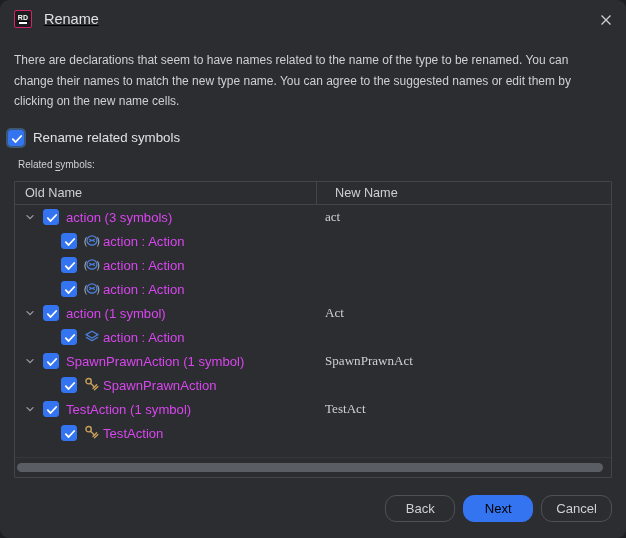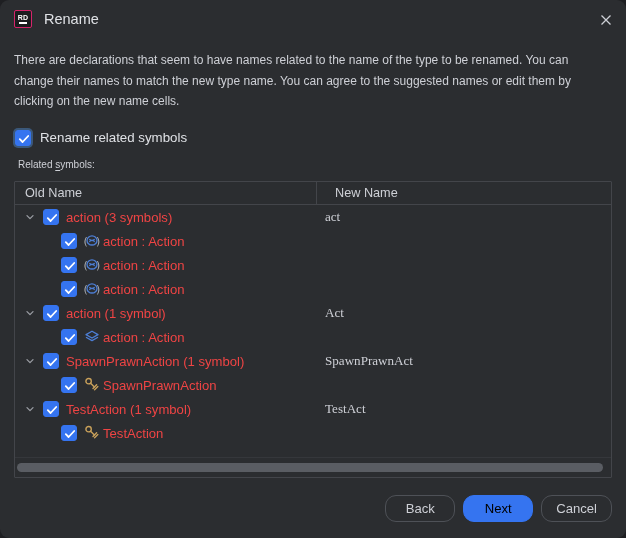--- a/index.html
+++ b/index.html
@@ -21,20 +21,21 @@
     overflow: hidden;
   }
 
   
   #titlebar {
     position: relative;
     height: 38px;
     display: flex;
     align-items: center;
     padding: 0 8px 0 14px;
+    text-decoration: underline;
   }
   #app-icon {
     width: 18px; height: 18px;
     border: 1.6px solid #d6246b;
     border-radius: 2px;
     background: #1b1c1e;
     display: flex; flex-direction: column;
     align-items: center; justify-content: center;
     flex: none;
     margin-right: 12px;
@@ -73,21 +74,21 @@
     color: #ced0d6;
     font-size: 12px;
     line-height: 20.5px;
     width: 596px;
   }
 
   
   #rename-related-row {
     display: flex;
     align-items: center;
-    margin: 18px 0 0 15px;
+    margin: 18px 0 0 8px;
     cursor: pointer;
     width: fit-content;
   }
   .cb {
     width: 16px; height: 16px;
     border-radius: 3px;
     flex: none;
     position: relative;
     background: #3574f0;
     border: 1px solid #3574f0;
@@ -160,21 +161,21 @@
     position: absolute;
     top: 3px;
     width: 18px; height: 17px;
     display: flex; align-items: center; justify-content: center;
   }
   .row.child .sym-icon { left: 68px; }
 
   .old-name {
     position: absolute;
     font-size: 13.1px;
-    color: #ef4444;
+    color: #d946ef;
     white-space: nowrap;
   }
   .row.parent .old-name { left: 51px; }
   .row.child  .old-name { left: 88px; }
 
   .new-name {
     position: absolute;
     left: 310px;
     font-size: 13.1px;
     color: #ced0d6;

